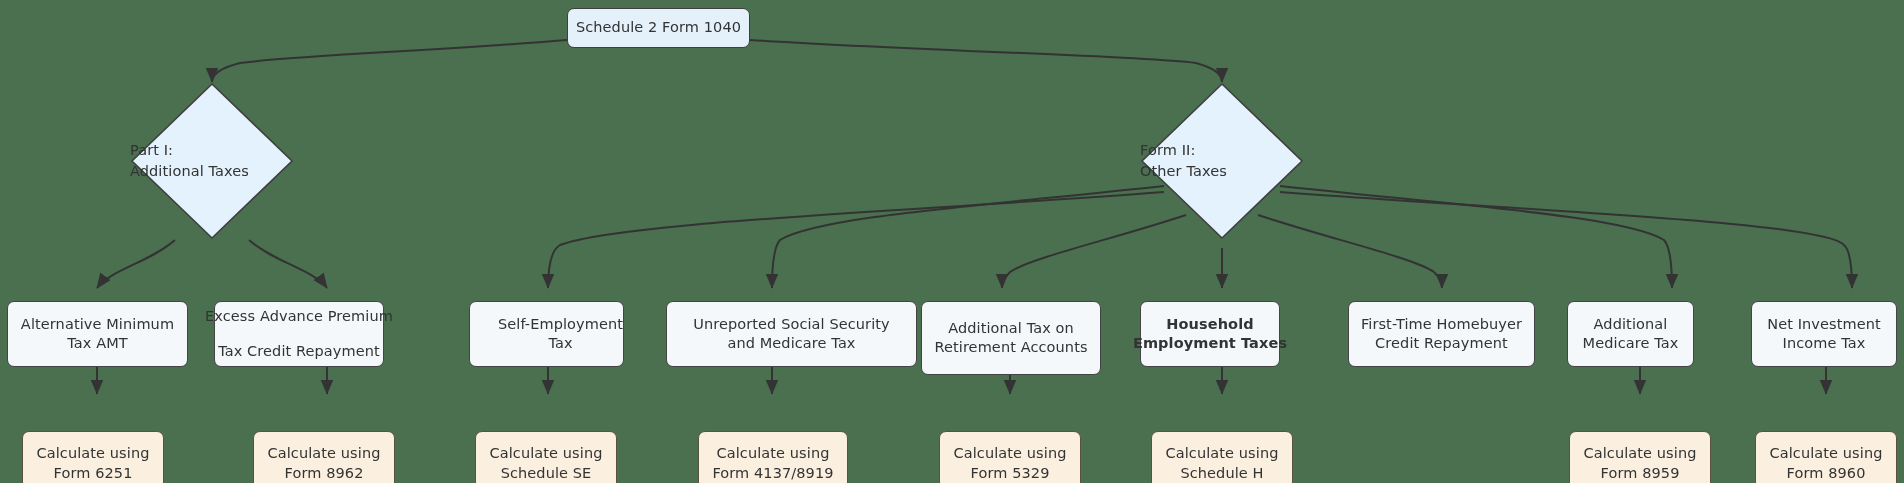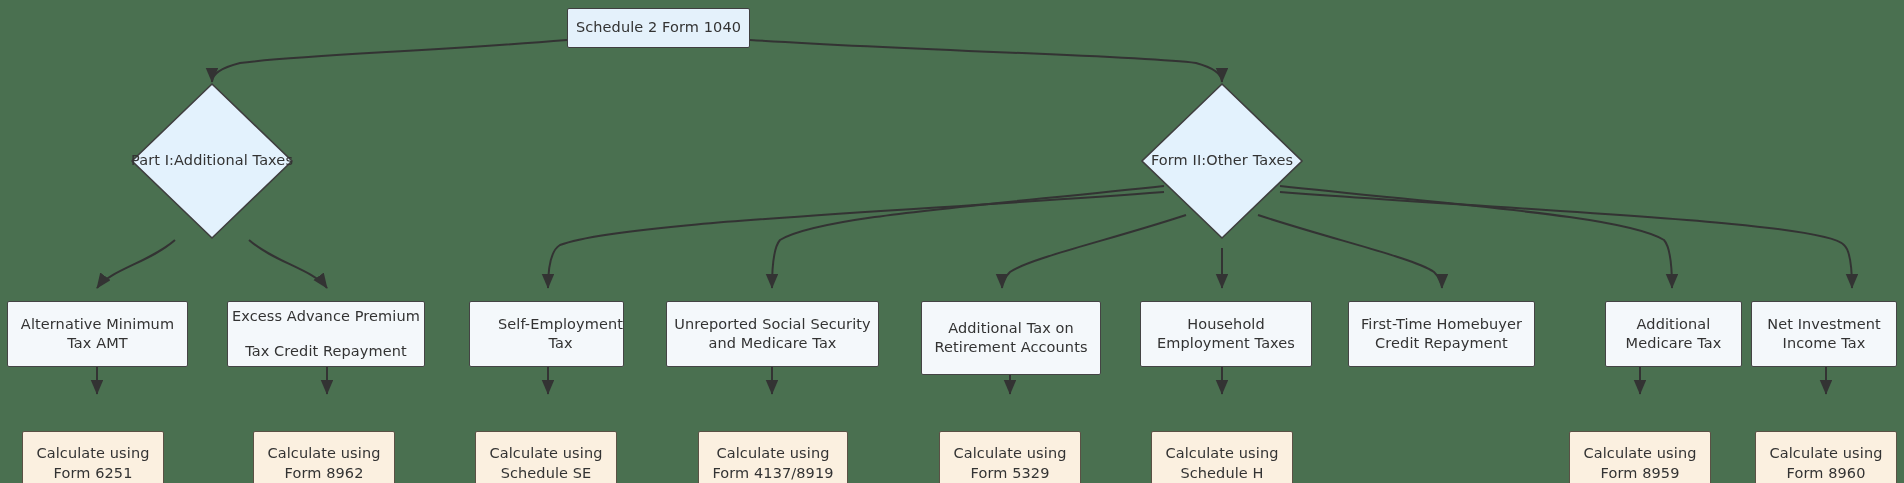--- a/index.html
+++ b/index.html
@@ -42,21 +42,21 @@
     line-height: 1.33;
     letter-spacing: 0.1px;
   }
   .node .line {
     display: block;
     white-space: nowrap;
   }
   .node.rect {
     border: 1.4px solid #444444;
     background: #f4f8fb;
-    border-radius: 2px;
+    border-radius: 7px;
   }
   .node.root {
     background: #e4f1fb;
     border: 1.4px solid #3f3f3f;
   }
   .node.calc {
     background: #fbf0e0;
     border: 1.4px solid #5a5145;
     margin-top: 24px;
   }
@@ -73,21 +73,22 @@
   }
   .diamond-shape polygon {
     fill: #e3f2fd;
     stroke: #3f3f3f;
     stroke-width: 1.6;
   }
   .diamond-label {
     position: relative;
     z-index: 2;
     display: flex;
-    align-items: center;
+    flex-direction: column;
+    align-items: flex-start;
     justify-content: center;
     width: 100%;
     height: 100%;
   }
   .diamond-label .line {
     line-height: 1.45;
   }
 </style>
 </head>
 <body>
@@ -148,51 +149,51 @@
       <span class="line">Form II:</span>
       <span class="line">Other Taxes</span>
     </span>
   </div>
 
   <div class="node rect" style="left:7px; top:301px; width:181px; height:66px;">
     <span class="line">Alternative Minimum</span>
     <span class="line">Tax AMT</span>
   </div>
 
-  <div class="node rect" style="left:227px; top:301px; width:198px; height:66px;gap:16px;">
+  <div class="node rect" style="left:214px; top:301px; width:170px; height:66px;gap:16px;">
     <span class="line">Excess Advance Premium</span>
     <span class="line">Tax Credit Repayment</span>
   </div>
 
   <div class="node rect" style="left:469px; top:301px; width:155px; height:66px;padding-left:28px;">
     <span class="line">Self-Employment</span>
     <span class="line">Tax</span>
   </div>
 
-  <div class="node rect" style="left:666px; top:301px; width:213px; height:66px;">
+  <div class="node rect" style="left:666px; top:301px; width:251px; height:66px;">
     <span class="line">Unreported Social Security</span>
     <span class="line">and Medicare Tax</span>
   </div>
 
   <div class="node rect" style="left:921px; top:301px; width:180px; height:74px;">
     <span class="line">Additional Tax on</span>
     <span class="line">Retirement Accounts</span>
   </div>
 
-  <div class="node rect" style="left:1140px; top:301px; width:172px; height:66px;">
+  <div class="node rect" style="left:1140px; top:301px; width:140px; height:66px;font-weight:bold;">
     <span class="line">Household</span>
     <span class="line">Employment Taxes</span>
   </div>
 
   <div class="node rect" style="left:1348px; top:301px; width:187px; height:66px;align-items:center;">
     <span class="line">First-Time Homebuyer</span>
     <span class="line">Credit Repayment</span>
   </div>
 
-  <div class="node rect" style="left:1605px; top:301px; width:137px; height:66px;">
+  <div class="node rect" style="left:1567px; top:301px; width:127px; height:66px;">
     <span class="line">Additional</span>
     <span class="line">Medicare Tax</span>
   </div>
 
   <div class="node rect" style="left:1751px; top:301px; width:146px; height:66px;">
     <span class="line">Net Investment</span>
     <span class="line">Income Tax</span>
   </div>
 
   <div class="node rect calc" style="left:22px; top:407px; width:142px; height:65px;">

